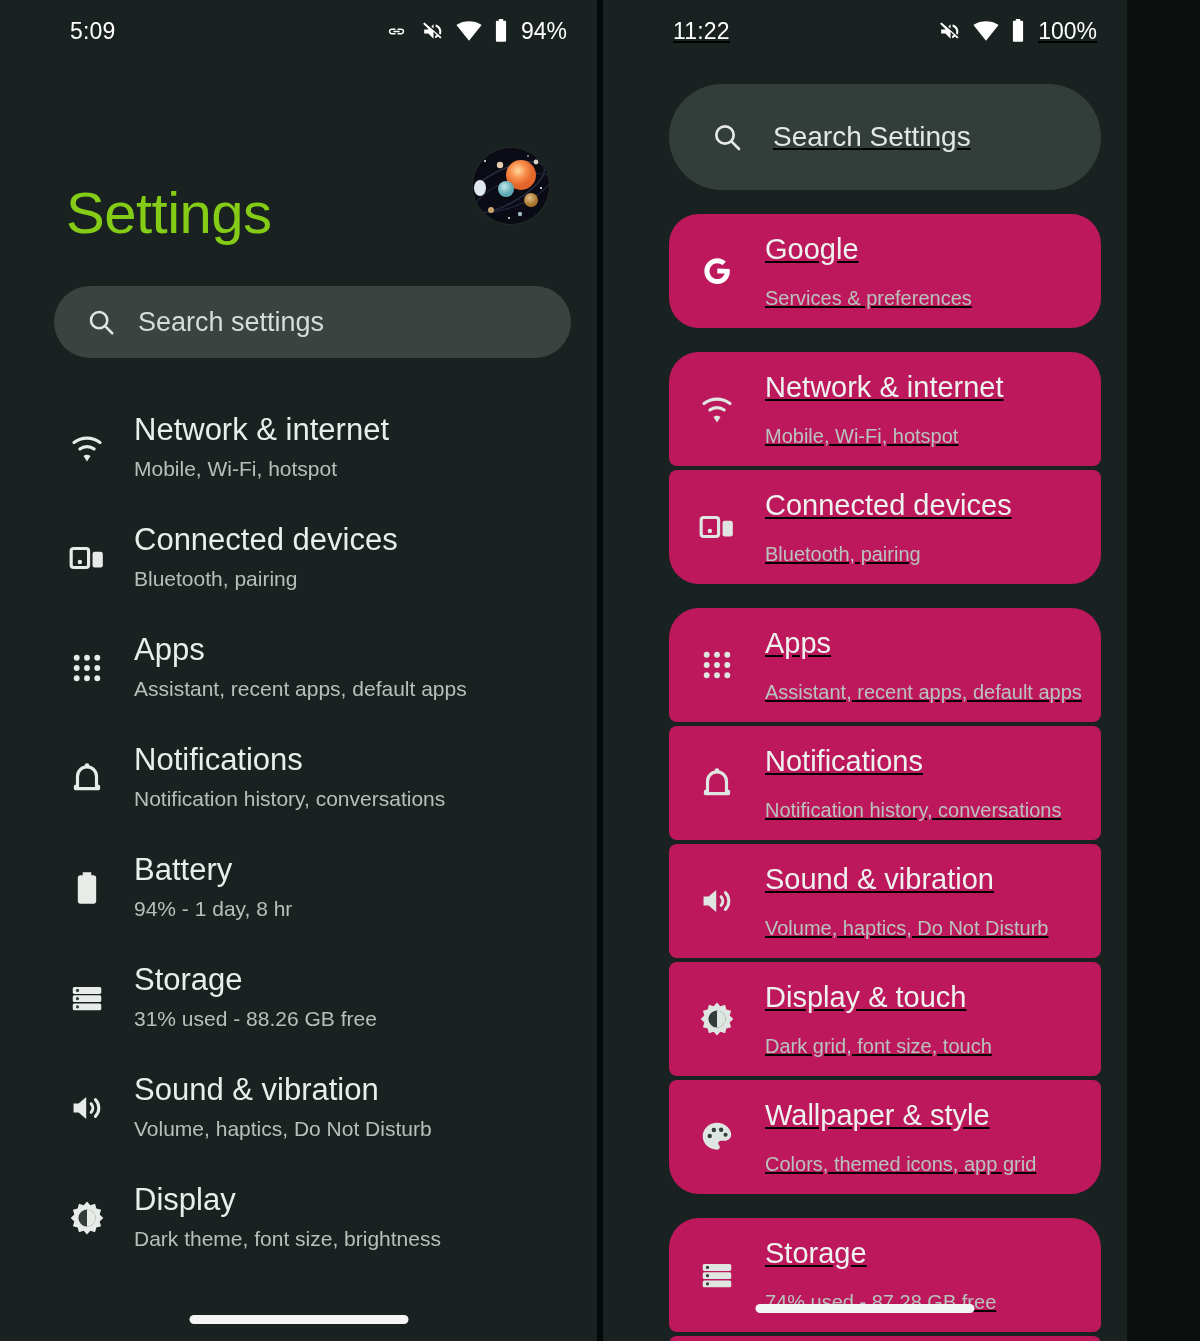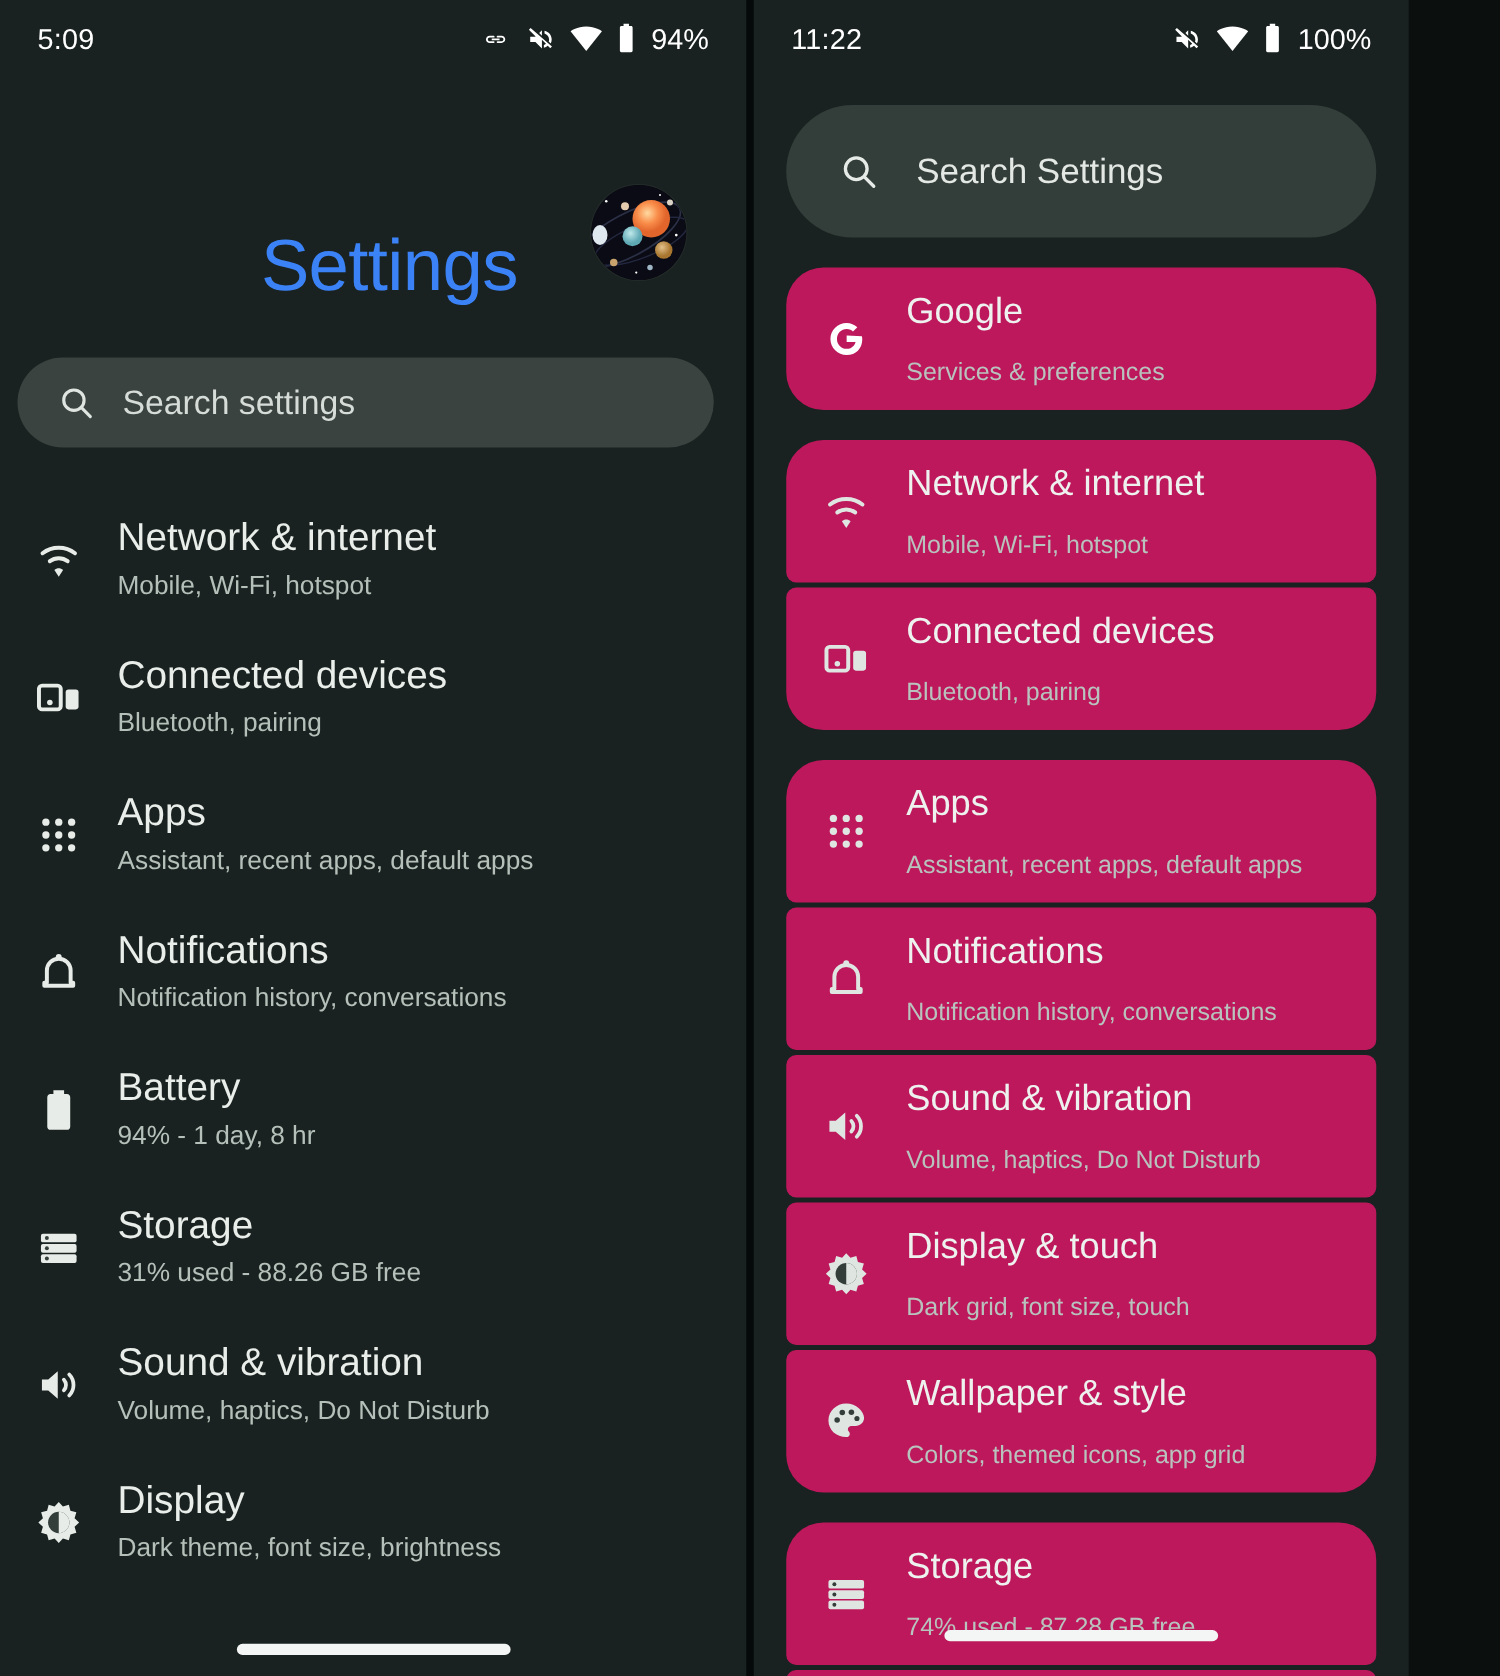--- a/index.html
+++ b/index.html
@@ -18,28 +18,29 @@
     height: 1341px;
     display: flex;
   }
 
   
   .panel {
     position: relative;
     height: 1341px;
     background: #192220;
     overflow: hidden;
+    padding-left: 40px;
   }
   .panel-left  { width: 597px; }
   .panel-divider {
     width: 6px;
     height: 1341px;
     background: #05090a;
   }
-  .panel-right { width: 524px; }
+  .panel-right { width: 524px; text-decoration: underline; }
 
   
   .statusbar {
     height: 62px;
     display: flex;
     align-items: center;
     justify-content: space-between;
     padding: 0 30px 0 30px;
     color: #ffffff;
   }
@@ -72,24 +73,23 @@
     overflow: hidden;
     background: #07080f;
     box-shadow: 0 0 0 1px rgba(255,255,255,0.04);
   }
   .avatar svg { display: block; }
 
   .page-title {
     margin: 122px 0 0 26px;
     font-size: 58px;
     font-weight: 400;
-    color: #3b82f6;
+    color: #84cc16;
     letter-spacing: -0.5px;
     line-height: 1;
-    text-align: center;
   }
 
   .search-pill {
     margin: 44px 26px 0 14px;
     height: 72px;
     border-radius: 36px;
     background: #3a433f;
     display: flex;
     align-items: center;
     padding-left: 32px;

